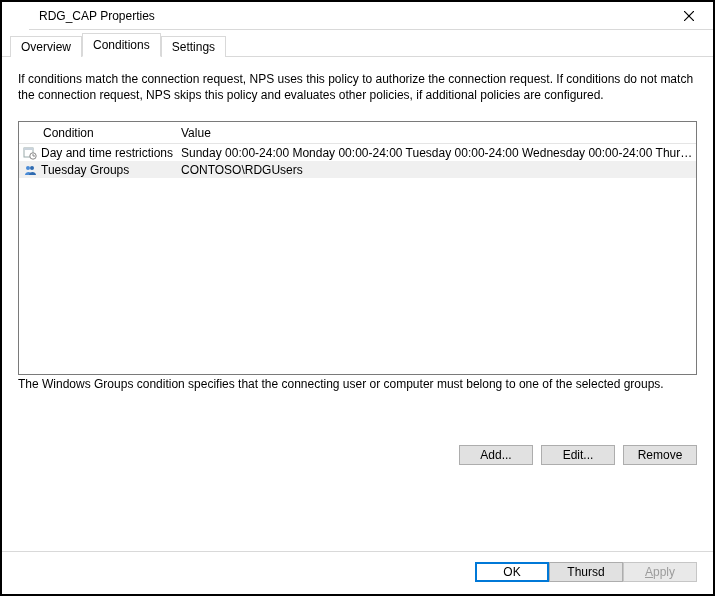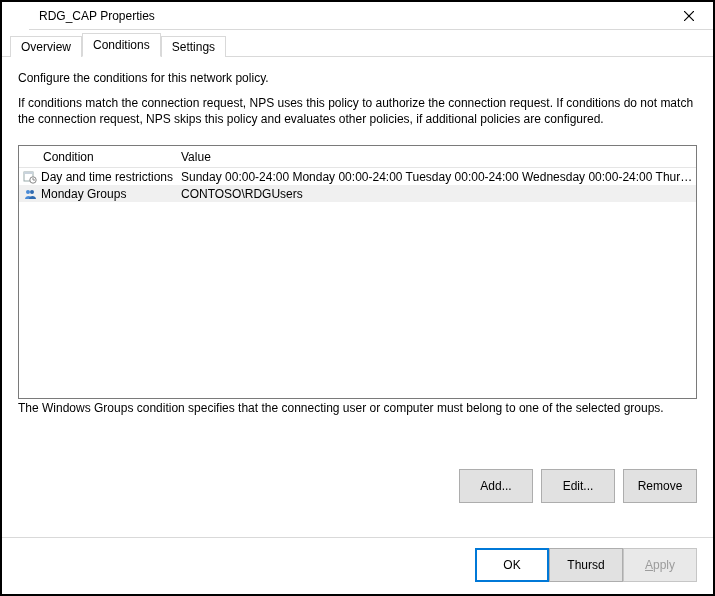--- a/index.html
+++ b/index.html
@@ -120,21 +120,21 @@
     margin-top: 14px;
     padding: 10px 16px 12px 16px;
   }
   .btnrow2 {
     display:flex;
     justify-content:flex-end;
     gap: 0;
   }
   button.win {
     width: 74px;
-    height: 34px;
+    height: 20px;
     background: #e1e1e1;
     border: 1px solid #adadad;
     font-family: inherit;
     font-size: 12px;
     color:#000;
     padding:0;
   }
   button.win.primary {
     background:#fff;
     border: 2px solid #0078d7;
@@ -160,21 +160,20 @@
   </div>
 </div>
 
 <div class="tabstrip">
   <div class="tab">Overview</div>
   <div class="tab active">Conditions</div>
   <div class="tab">Settings</div>
 </div>
 
 <div class="content">
-  <div class="intro1">Configure the conditions for this network policy.</div>
   <div class="intro2">If conditions match the connection request, NPS uses this policy to authorize the connection request. If conditions do not match the connection request, NPS skips this policy and evaluates other policies, if additional policies are configured.</div>
 
   <div class="listbox">
     <div class="list-header">
       <div class="col-cond">Condition</div>
       <div class="col-val">Value</div>
     </div>
     <div class="list-body">
       <div class="row">
         <div class="icon">
@@ -191,21 +190,21 @@
       </div>
       <div class="row selected">
         <div class="icon">
           <svg width="14" height="14" viewBox="0 0 14 14">
             <circle cx="5" cy="5" r="2" fill="#4a8bd6"></circle>
             <circle cx="9" cy="5" r="2" fill="#2e6ab0"></circle>
             <path d="M2 12c0-2 2-3 3.5-3s3.5 1 3.5 3z" fill="#4a8bd6"></path>
             <path d="M6 12c0-2 2-3 3.5-3s3.5 1 3.5 3z" fill="#2e6ab0"></path>
           </svg>
         </div>
-        <div class="rcond">Monday Groups</div>
+        <div class="rcond">Tuesday Groups</div>
         <div class="rval">CONTOSO\RDGUsers</div>
       </div>
     </div>
   </div>
 
   <div class="desc-txt">The Windows Groups condition specifies that the connecting user or computer must belong to one of the selected groups.</div>
 
   <div class="btnrow1">
     <button class="win">Add...</button>
     <button class="win">Edit...</button>

